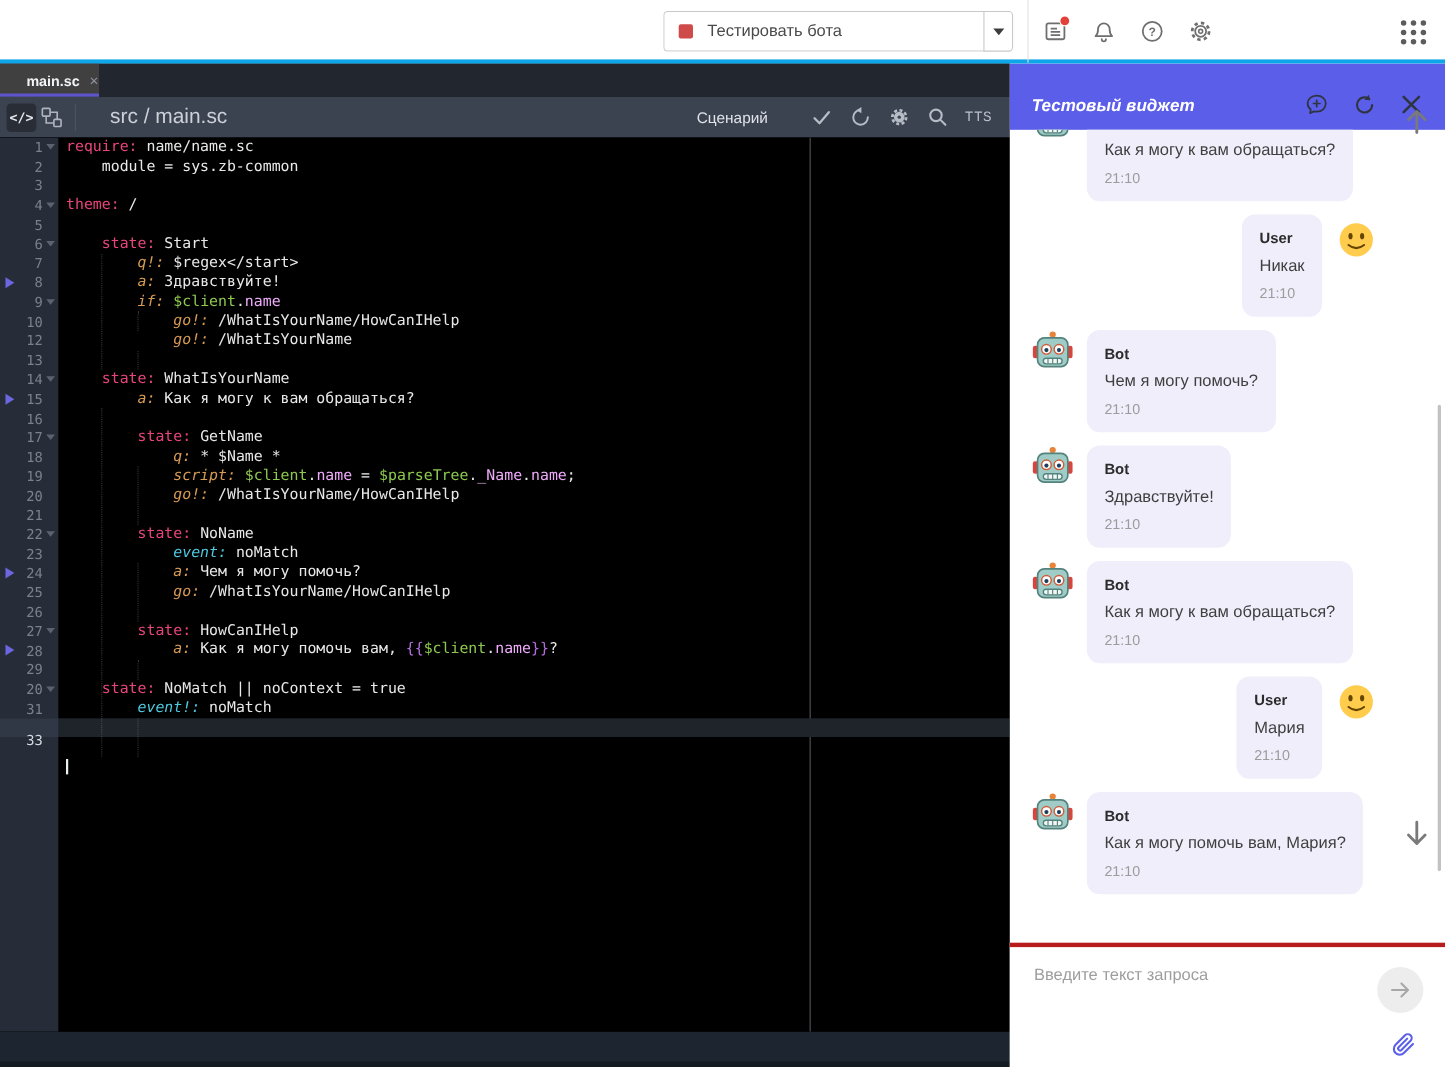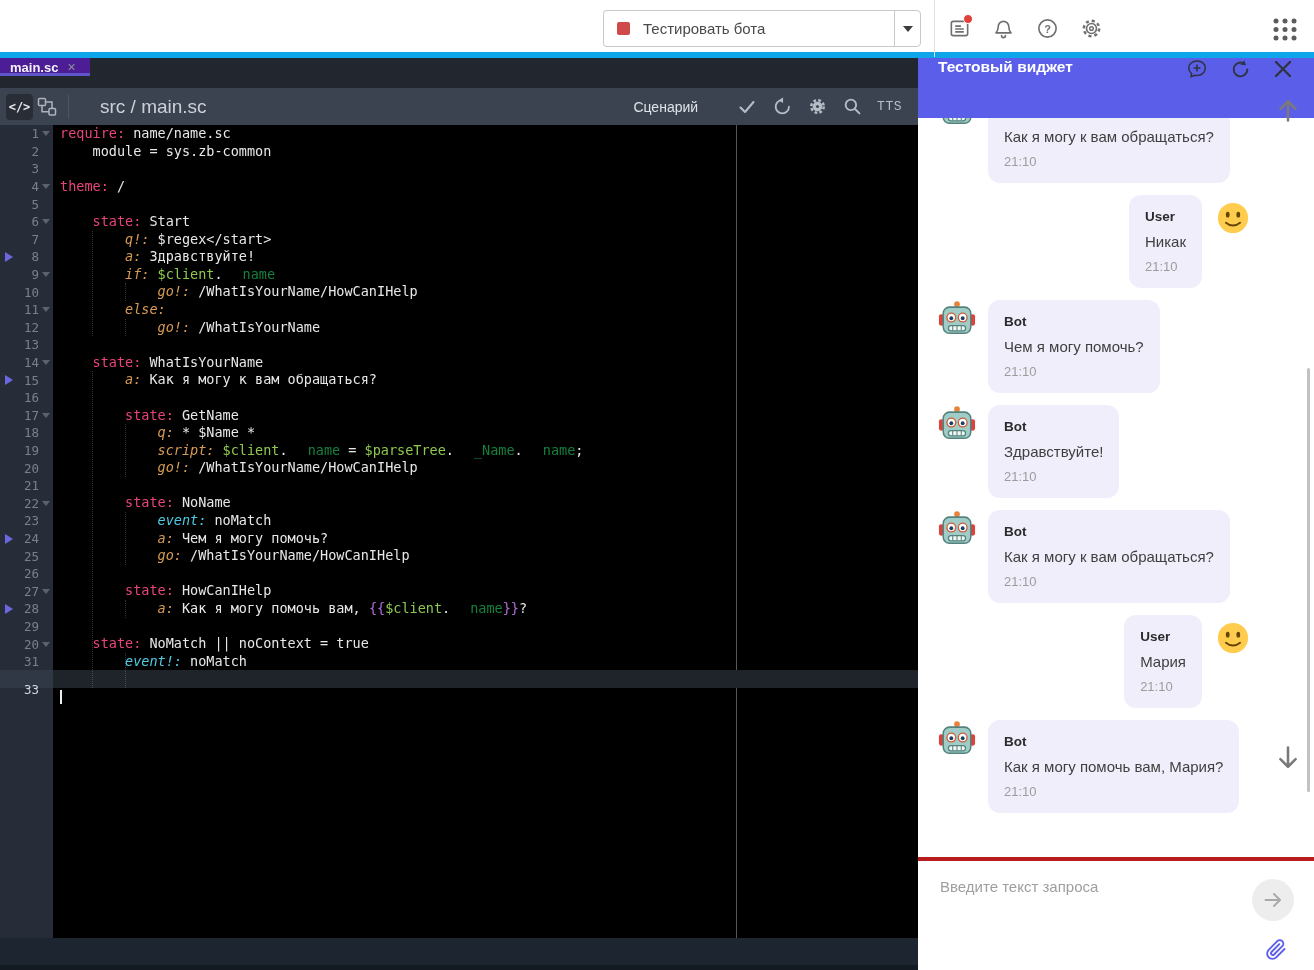--- a/index.html
+++ b/index.html
@@ -1,21 +1,21 @@
 <!DOCTYPE html>
 <html><head>
 <meta charset="utf-8">
 <style>
   html,body{margin:0;padding:0;background:#fff;}
   #app{position:relative;width:1314px;height:970px;overflow:hidden;
        font-family:"Liberation Sans",sans-serif;-webkit-font-smoothing:antialiased;}
 
   
   .topbar{position:absolute;left:0;top:0;width:1314px;height:58px;background:#fff;
-          border-bottom:6px solid #0ea5e9;box-sizing:border-box;}
+          border-bottom:4px solid #0ea5e9;box-sizing:border-box;}
   .topbar-divider{position:absolute;left:934px;top:0;width:1px;height:57px;background:#e2e2e2;}
   .test-btn{position:absolute;left:603px;top:10px;width:292px;height:37px;border:1px solid #c9c9c9;
             border-right:none;border-radius:4px 0 0 4px;background:#fff;display:flex;align-items:center;
             gap:13px;padding:0 0 0 13px;box-sizing:border-box;cursor:pointer;}
   .stop-square{width:13px;height:13px;background:#ce4b4a;border-radius:2px;flex:none;}
   .test-btn-label{font-size:15px;color:#4a4a4a;}
   .test-btn-caret{position:absolute;left:894px;top:10px;width:27px;height:37px;border:1px solid #c9c9c9;
             border-radius:0 4px 4px 0;background:#fff;display:flex;align-items:center;justify-content:center;
             box-sizing:border-box;cursor:pointer;}
   .caret-down{width:0;height:0;border-left:5px solid transparent;border-right:5px solid transparent;
@@ -23,22 +23,22 @@
   .topbar-icons{position:absolute;left:948px;top:17px;display:flex;gap:21px;align-items:center;}
   .tb-icon{width:23px;height:23px;position:relative;cursor:pointer;}
   .tb-icon svg{display:block;}
   .badge-dot{position:absolute;right:-2px;top:-3px;width:8px;height:8px;border-radius:50%;
              background:#e2403a;border:1.5px solid #fff;}
   .apps-grid{position:absolute;left:1272px;top:17px;width:26px;height:25px;cursor:pointer;}
 
   
   .editor{position:absolute;left:0;top:58px;width:918px;height:912px;background:#000;}
   .tabbar{position:absolute;left:0;top:0;width:918px;height:30px;background:#22262e;}
-  .tab{position:absolute;left:0;top:0;width:90px;height:18px;background:#4c1d95;display:flex;
-       align-items:center;gap:9px;padding:0 10px;box-sizing:border-box;cursor:pointer;}
+  .tab{position:absolute;left:0;top:0;width:90px;height:30px;background:#404040;display:flex;
+       align-items:center;gap:9px;padding:0 24px;box-sizing:border-box;cursor:pointer;}
   .tab-title{color:#f2f3f5;font-size:13px;font-weight:bold;}
   .tab-close{color:#8d939c;font-size:14px;line-height:1;cursor:pointer;}
   .tab-underline{position:absolute;left:0;bottom:0;width:90px;height:3px;background:#5e55cb;}
 
   .ed-toolbar{position:absolute;left:0;top:30px;width:918px;height:37px;background:#3c4350;
        display:flex;align-items:center;box-sizing:border-box;padding:0 16px 0 6px;}
   .mode-btn{width:27px;height:26px;border-radius:4px;display:flex;align-items:center;justify-content:center;
        cursor:pointer;flex:none;}
   .mode-btn.active{background:#282d36;}
   .code-glyph{color:#e8eaee;font-family:"DejaVu Sans Mono",monospace;font-size:12px;font-weight:bold;}
@@ -64,33 +64,33 @@
   .fold-arrow{width:0;height:0;border-left:4px solid transparent;border-right:4px solid transparent;
          border-top:5px solid #5a6270;cursor:pointer;}
   .play-marker{position:absolute;left:5px;top:4px;width:0;height:0;border-top:5px solid transparent;
          border-bottom:5px solid transparent;border-left:8px solid #6c67e0;}
   .ccode{white-space:pre;font-family:"DejaVu Sans Mono",monospace;font-size:13.5px;line-height:17.6px;
          padding-left:7px;color:#e8e8e8;}
   .tok-kw{color:#e8447c;}
   .tok-attr{color:#d79b55;font-style:italic;}
   .tok-evt{color:#4ec9e0;font-style:italic;}
   .tok-var{color:#8ec94f;}
-  .tok-prop{color:#15803d;margin-left:20px;}
+  .tok-prop{color:#f0abfc;}
   .tok-br{color:#b36ddb;}
   .tok-pl{color:#e8e8e8;}
   .guide{position:absolute;border-left:1px dotted rgba(150,160,175,.33);width:0;}
   .cursor-caret{position:absolute;width:1.5px;background:#eceff1;}
 
   .statusbar{position:absolute;left:0;top:880px;width:918px;height:32px;background:#1d2530;
          border-bottom:5px solid #141a21;box-sizing:border-box;}
 
   
   .chat{position:absolute;left:918px;top:58px;width:396px;height:912px;background:#fff;}
   .chat-header{position:absolute;left:0;top:0;width:396px;height:60px;background:#5b5ee8;
-         display:flex;align-items:flex-start;padding:0 20px;box-sizing:border-box;}
+         display:flex;align-items:flex-end;padding:12px 20px;box-sizing:border-box;font-style:italic;}
   .chat-title{color:#fff;font-size:15.5px;font-weight:bold;}
   .chat-header-icons{margin-left:auto;display:flex;gap:21px;align-items:center;}
   .ch-icon{width:22px;height:22px;cursor:pointer;display:flex;align-items:center;justify-content:center;}
 
   .chat-messages{position:absolute;left:0;top:60px;width:396px;height:727px;overflow:hidden;
          display:flex;flex-direction:column;gap:12px;padding-left:20px;box-sizing:border-box;}
   .msg-row{display:flex;align-items:flex-start;flex:none;}
   .msg-row.bot .avatar{margin-right:12px;flex:none;}
   .msg-row.user{justify-content:flex-end;padding-right:64px;}
   .msg-row.user .avatar{margin-left:14px;margin-top:6px;flex:none;}
@@ -301,29 +301,20 @@
               </span>
             </div>
             <span class="ccode"><span class="tok-pl">        </span><span class="tok-attr">if:</span><span class="tok-pl"> </span><span class="tok-var">$client</span><span class="tok-pl">.</span><span class="tok-prop">name</span></span>
           </div>
           <div class="code-row">
             <div class="gcell">
               <span class="gnum">10</span>
               <span class="foldslot"></span>
             </div>
             <span class="ccode"><span class="tok-pl">            </span><span class="tok-attr">go!:</span><span class="tok-pl"> /WhatIsYourName/HowCanIHelp</span></span>
-          </div>
-          <div class="code-row">
-            <div class="gcell">
-              <span class="gnum">11</span>
-              <span class="foldslot">
-                <span class="fold-arrow"></span>
-              </span>
-            </div>
-            <span class="ccode"><span class="tok-pl">        </span><span class="tok-attr">else:</span></span>
           </div>
           <div class="code-row">
             <div class="gcell">
               <span class="gnum">12</span>
               <span class="foldslot"></span>
             </div>
             <span class="ccode"><span class="tok-pl">            </span><span class="tok-attr">go!:</span><span class="tok-pl"> /WhatIsYourName</span></span>
           </div>
           <div class="code-row">
             <div class="gcell">

